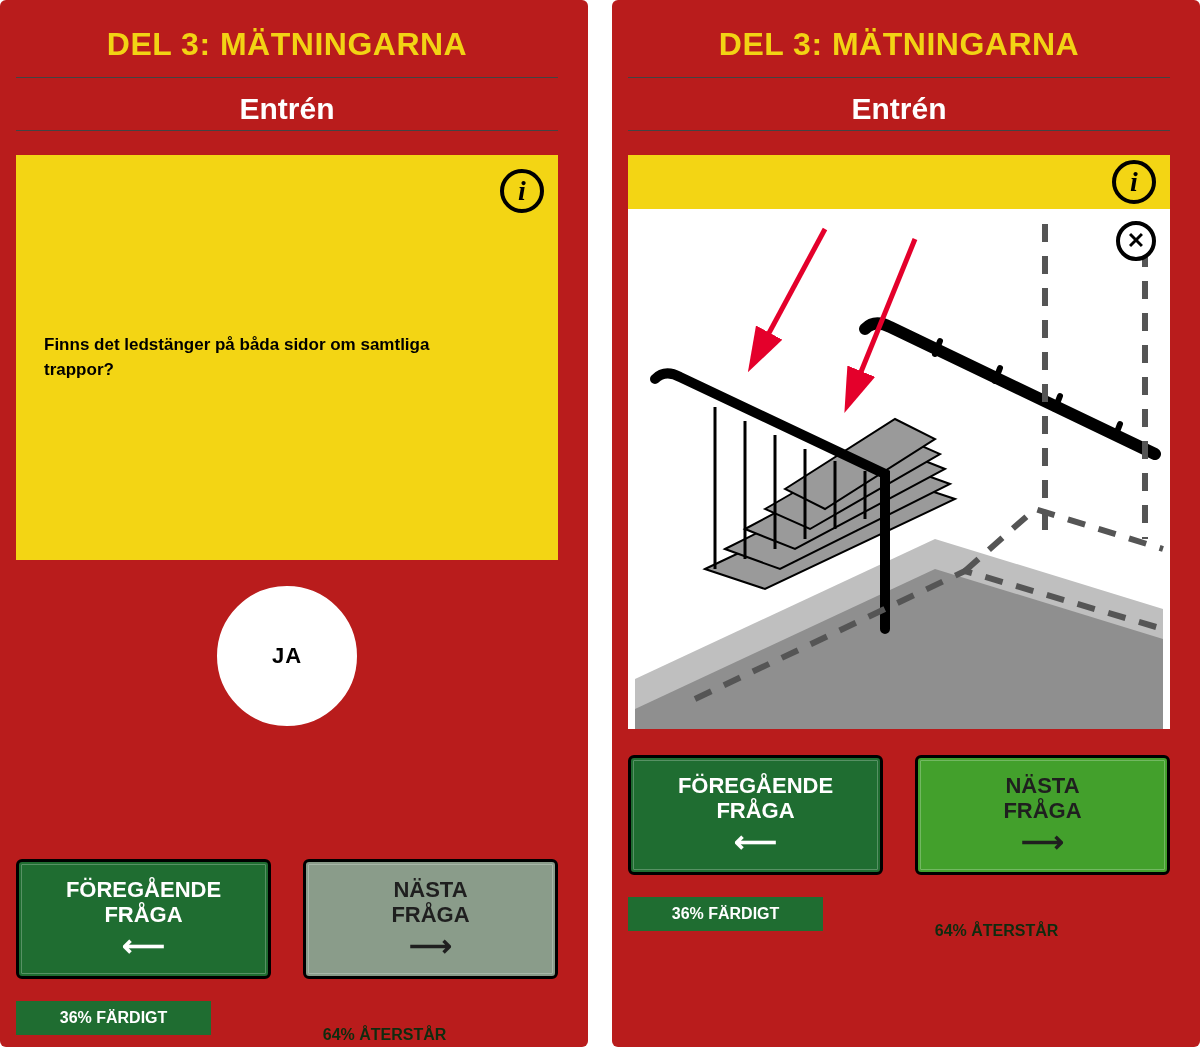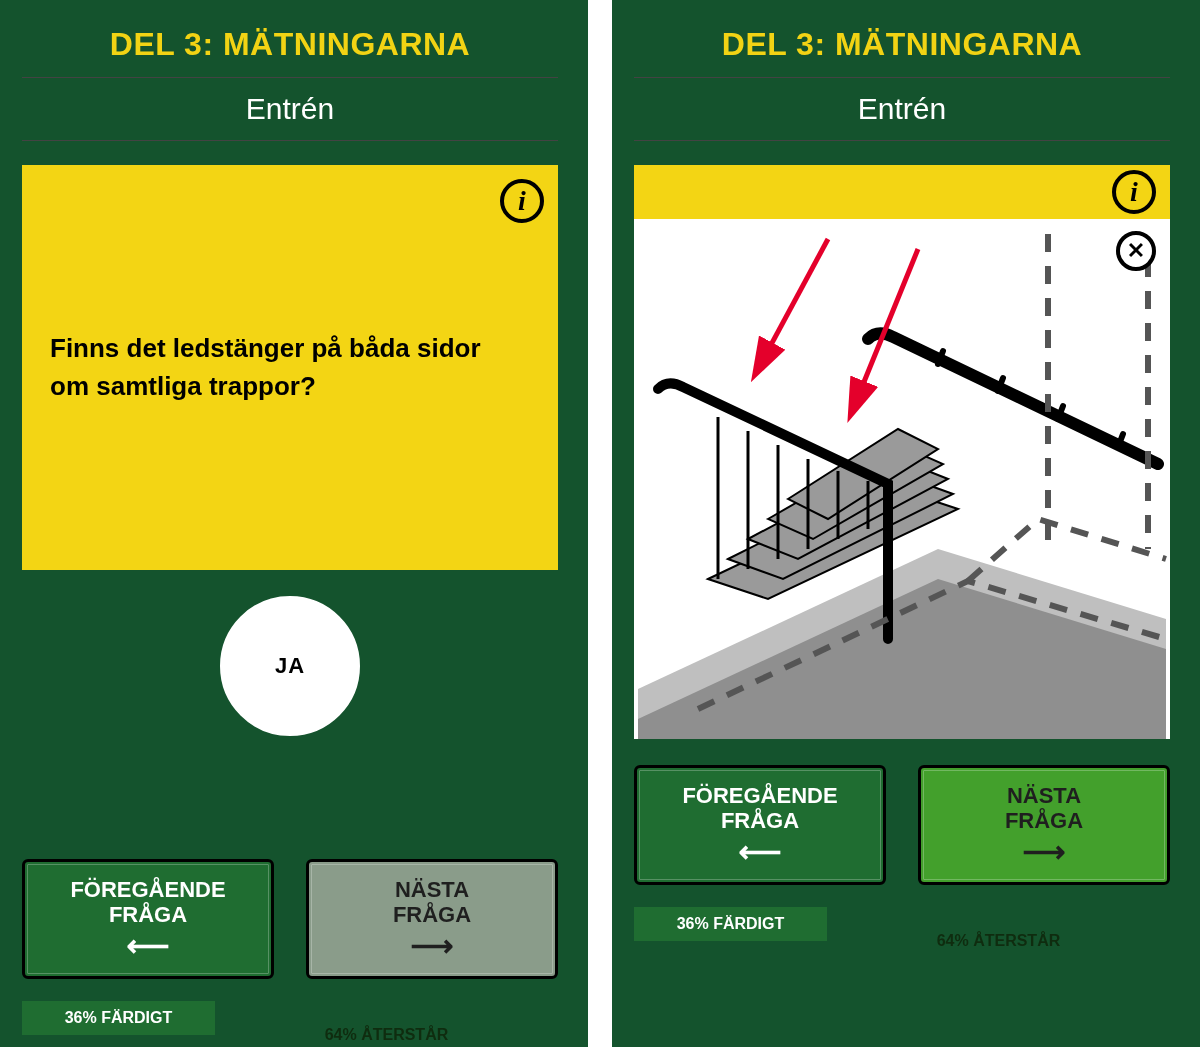--- a/index.html
+++ b/index.html
@@ -8,46 +8,47 @@
     background: #ffffff;
     width: 1200px;
     height: 1047px;
     display: flex;
     justify-content: space-between;
     padding: 0;
   }
   .phone {
     width: 588px;
     height: 1047px;
-    background: #14532d;
+    background: #b91c1c;
     display: flex;
     flex-direction: column;
     position: relative;
-    padding: 26px 30px 12px 22px;
+    padding: 26px 30px 12px 16px;
+    border-radius: 6px;
   }
   .section-title {
     color: #f2d314;
     font-weight: 800;
     font-size: 32px;
     text-align: center;
     letter-spacing: 0.5px;
     margin-bottom: 14px;
   }
   .divider {
     width: 100%;
     height: 1px;
     background: #434343;
     margin-bottom: 14px;
   }
   .subsection {
     color: #ffffff;
-    font-weight: 400;
+    font-weight: 700;
     font-size: 30px;
     text-align: center;
-    margin-bottom: 14px;
+    margin-bottom: 4px;
   }
   .card-area {
     flex: 0 0 auto;
     position: relative;
     margin-top: 10px;
   }
   .question-card {
     background: #f3d514;
     height: 405px;
     position: relative;
@@ -68,21 +69,21 @@
     align-items: center;
     justify-content: center;
     font-family: Georgia, serif;
     font-style: italic;
     font-weight: 900;
     font-size: 28px;
     color: #000;
     cursor: pointer;
   }
   .question-text {
-    font-size: 26px;
+    font-size: 17px;
     line-height: 1.45;
     font-weight: 800;
     color: #000;
     max-width: 90%;
   }
   .answer-row {
     display: flex;
     justify-content: center;
     gap: 20px;
     margin-top: 26px;

